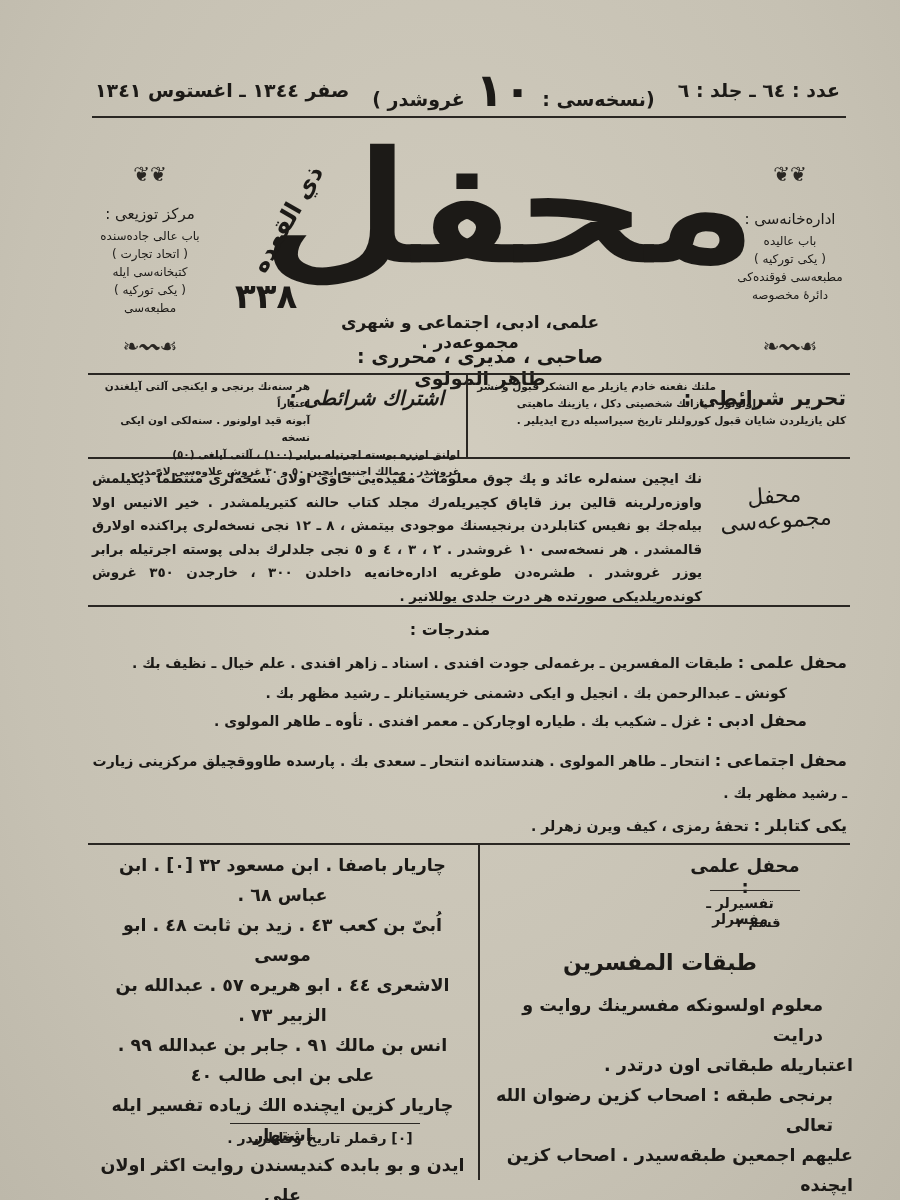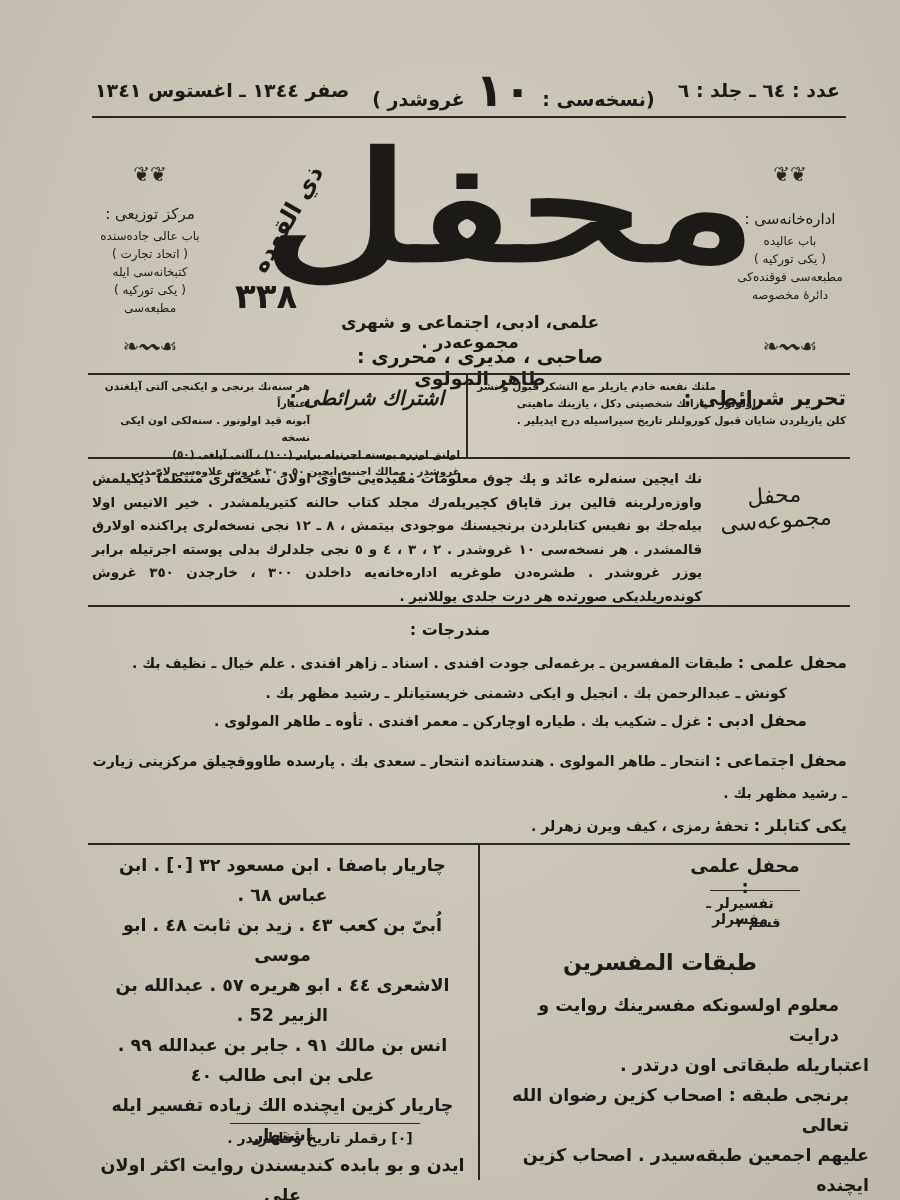--- a/index.html
+++ b/index.html
@@ -134,36 +134,36 @@
     <b>یکی كتابلر :</b>
     <span>تحفهٔ رمزی ، كیف ویرن زهرلر .</span>
   </div>
 
   <div class="hr" style="left:88px; top:843px; width:762px; height:2px;"></div>
   <div class="vr" style="left:478px; top:845px; height:335px;"></div>
 
   <div class="abs col-left rtl">
     <div>چاریار باصفا . ابن مسعود ٣٢ [٠] . ابن عباس ٦٨ .</div>
     <div>اُبیّ بن كعب ٤٣ . زید بن ثابت ٤٨ . ابو موسی</div>
-    <div>الاشعری ٤٤ . ابو هریره ٥٧ . عبدالله بن الزبیر 52 .</div>
+    <div>الاشعری ٤٤ . ابو هریره ٥٧ . عبدالله بن الزبیر ٧٣ .</div>
     <div>انس بن مالك ٩١ . جابر بن عبدالله ٩٩ .</div>
     <div>علی بن ابی طالب ٤٠</div>
     <div>چاریار كزین ایچنده الك زیاده تفسیر ایله اشتهار</div>
     <div>ایدن و بو بابده كندیسندن روایت اكثر اولان علی</div>
 
   </div>
   <div class="hr" style="left:230px; top:1123px; width:190px; height:1px;"></div>
   <div class="abs rtl" style="left:220px; top:1130px; width:200px; font-size:14px; font-weight:bold; text-align:center;">[٠] رقملر تاریخ وفاتلریدر .</div>
 
   <div class="abs rtl" style="left:690px; top:855px; width:110px; font-size:18px; font-weight:bold; text-align:center;">محفل علمی :</div>
   <div class="hr" style="left:710px; top:890px; width:90px; height:1px;"></div>
   <div class="abs rtl" style="left:680px; top:895px; width:120px; font-size:14px; font-weight:bold; text-align:center;">تفسیرلر ـ مفسرلر</div>
   <div class="abs rtl" style="left:736px; top:915px; width:100px; font-size:13px; font-weight:bold; text-align:left;">قسم ٢</div>
   <div class="abs rtl" style="left:560px; top:950px; width:200px; font-size:22px; font-weight:bold; text-align:center;">طبقات المفسرین</div>
-  <div class="abs col-right rtl" style="top:990px;margin-left:16px;">
+  <div class="abs col-right rtl" style="top:990px;">
     <div style="padding-right:30px;">معلوم اولسونكه مفسرینك روایت و درایت</div>
     <div>اعتباریله طبقاتی اون درتدر .</div>
     <div style="padding-right:20px;">برنجی طبقه : اصحاب كزین رضوان الله تعالی</div>
     <div>علیهم اجمعین طبقه‌سیدر . اصحاب كزین ایچنده</div>
 
   </div>
 
 </div>
 
 </body></html>

